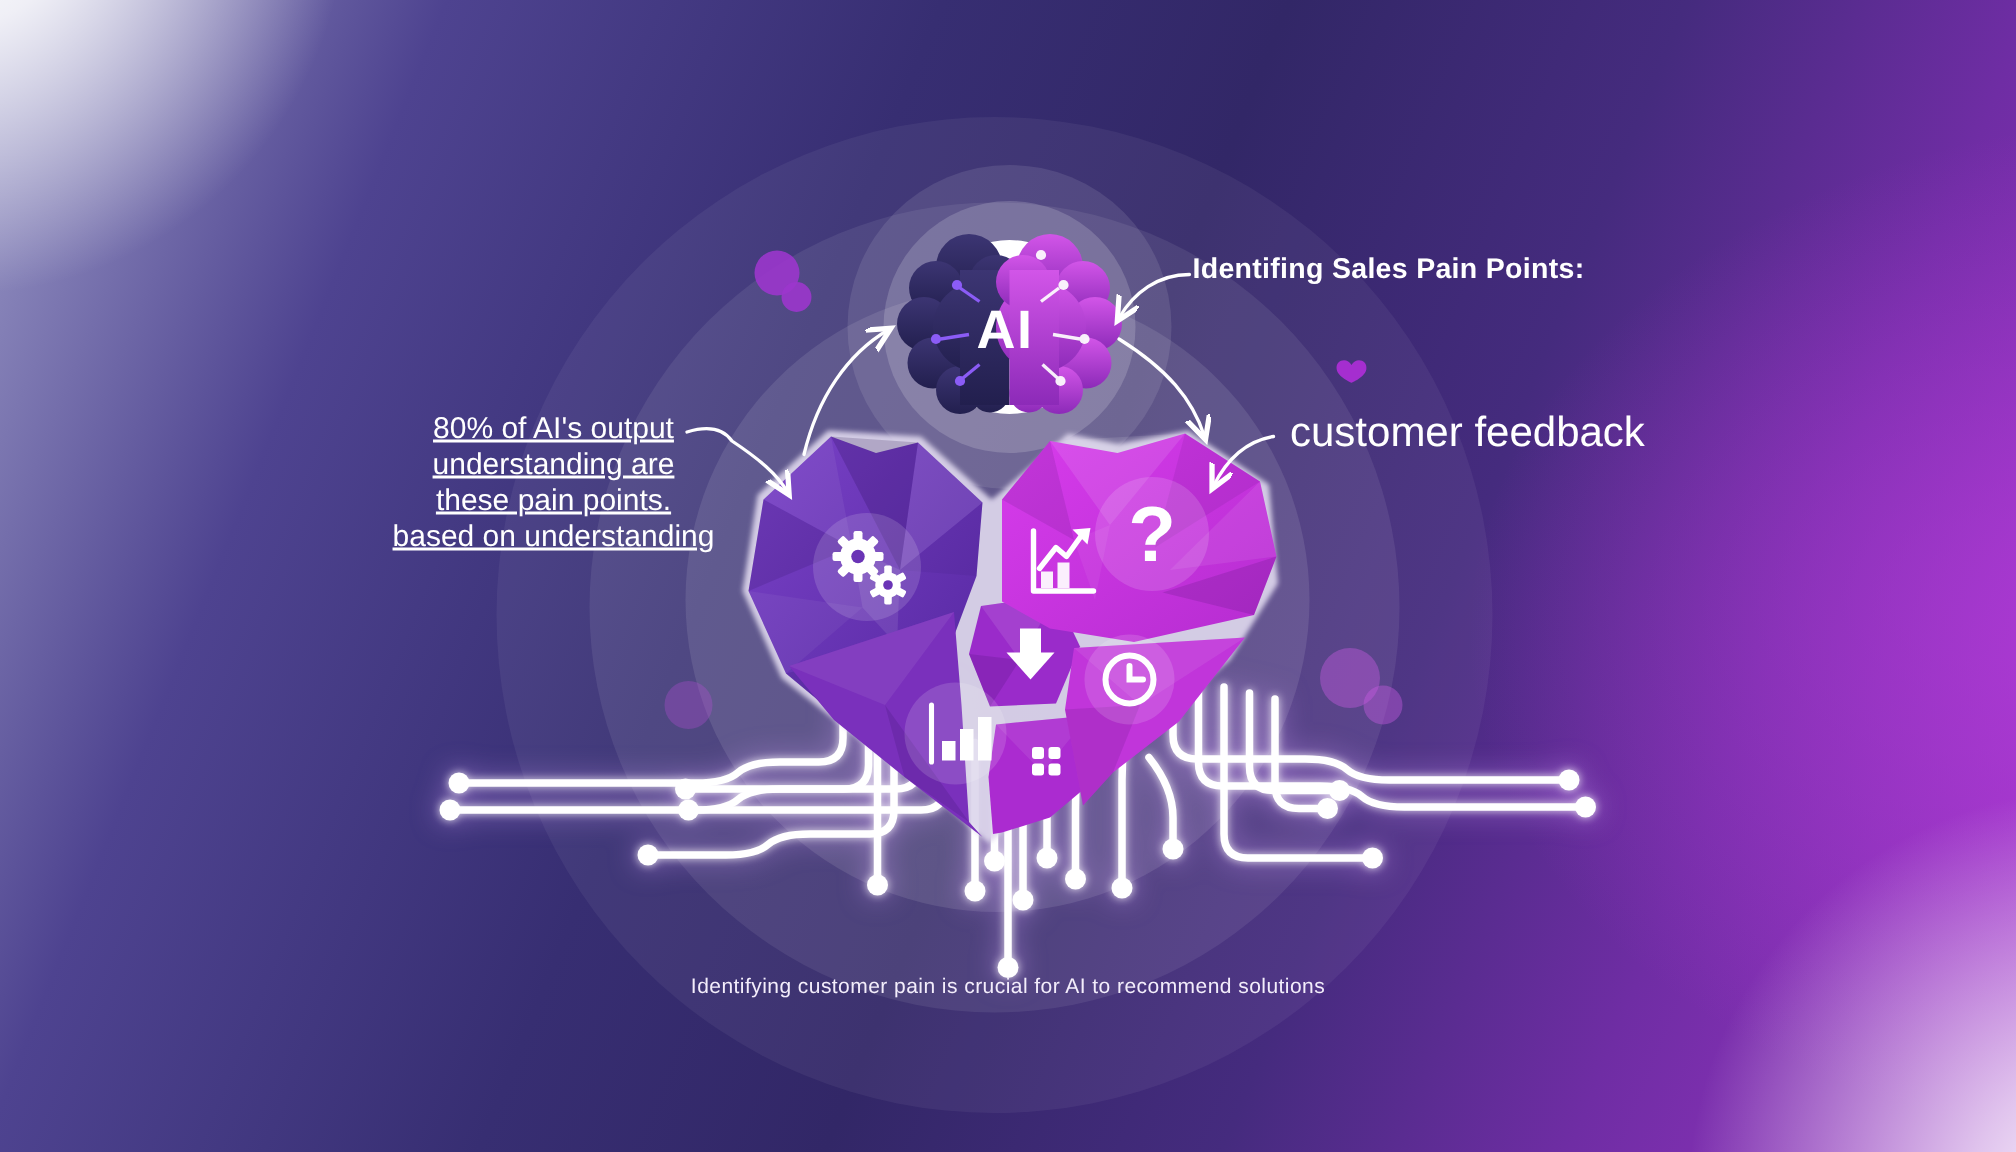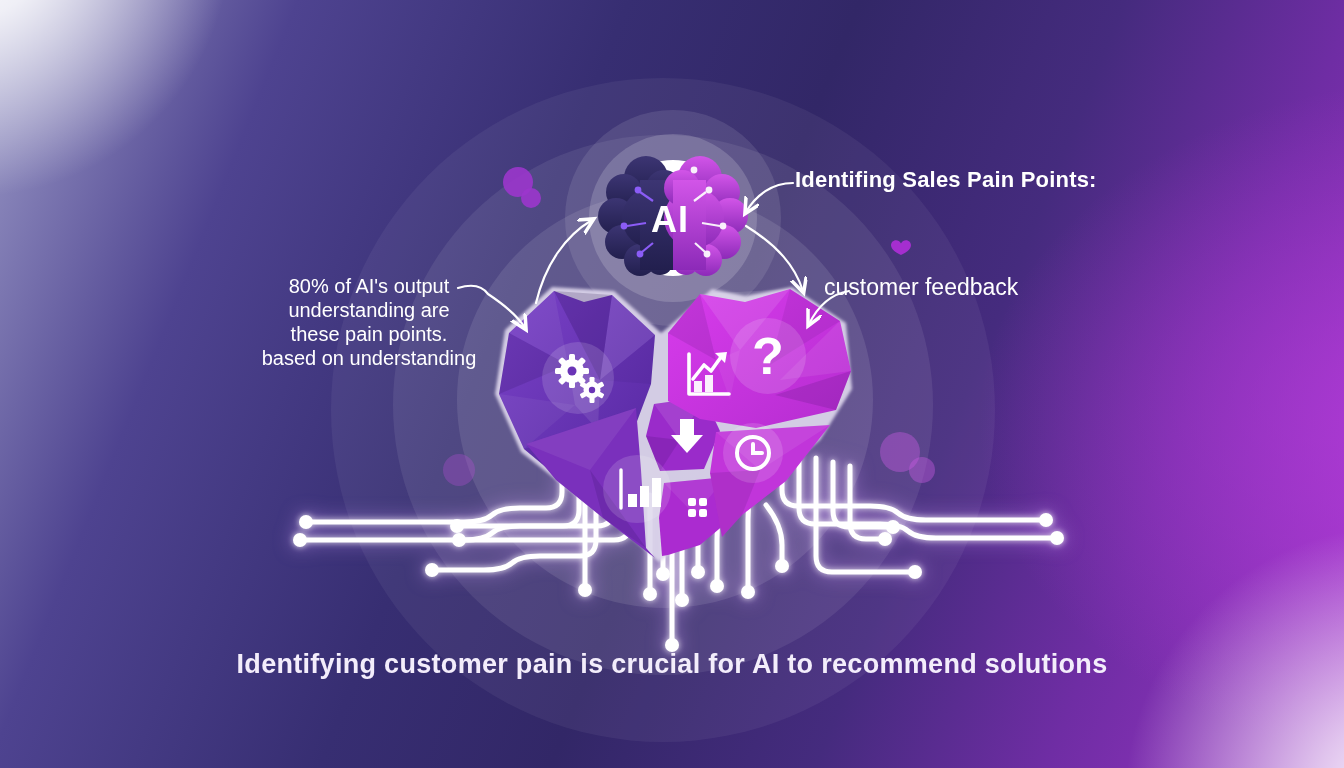--- a/index.html
+++ b/index.html
@@ -7,25 +7,25 @@
     position:relative;width:1344px;height:768px;overflow:hidden;
     font-family:"Liberation Sans",sans-serif;color:var(--text-white,#fff);
     background:
       radial-gradient(circle 430px at -2% -8%, rgba(255,255,255,1) 0%, rgba(255,255,255,.85) 18%, rgba(255,255,255,0) 60%),
       radial-gradient(circle 470px at 104% 104%, rgba(255,255,255,.98) 0%, rgba(255,255,255,.7) 18%, rgba(255,255,255,0) 58%),
       radial-gradient(ellipse 760px 540px at 109% 55%, rgba(186,60,222,.85) 0%, rgba(186,60,222,0) 64%),
       linear-gradient(112deg,#9a99c6 0%,#4e4390 18%,#372e72 38%,#322767 52%,#452b7e 68%,#6f2da4 82%,#8d32bb 94%,#9b3ac6 100%);
   }
   .scene{position:absolute;inset:0;}
   .label{position:absolute;color:var(--text-white,#fff);}
-  .title{left:795px;top:166px;width:330px;line-height:27px;font-size:22px;letter-spacing:.2px;}
+  .title{left:795px;top:166px;width:330px;line-height:27px;font-size:19px;letter-spacing:.2px;}
   .title .b{font-weight:bold;}
-  .left-note{left:243px;top:274px;width:252px;text-align:center;font-size:20px;line-height:24px;}
-  .right-note{left:824px;top:275px;width:260px;font-size:23px;line-height:25px;}
-  .caption{left:0;top:649px;width:1344px;text-align:center;font-size:27px;letter-spacing:.3px;color:#f3edfb;font-weight:bold;}
+  .left-note{left:243px;top:274px;width:252px;text-align:center;font-size:20px;line-height:24px;text-decoration:underline;}
+  .right-note{left:860px;top:275px;width:260px;font-size:28px;line-height:25px;}
+  .caption{left:0;top:649px;width:1344px;text-align:center;font-size:14px;letter-spacing:.3px;color:#f3edfb;}
   .traces{filter:drop-shadow(0 0 3px rgba(255,255,255,.8)) drop-shadow(0 0 9px rgba(214,160,255,.55));}
   .trace{fill:none;stroke:var(--line-white,#fff);stroke-width:5;stroke-linecap:round;stroke-linejoin:round;}
   .tdot{fill:var(--line-white,#fff);}
   .arrow{fill:none;stroke:var(--line-white,#fff);stroke-width:2.2;stroke-linecap:round;}
   .ai-text{font-family:"Liberation Sans",sans-serif;font-weight:bold;font-size:36px;fill:#fff;letter-spacing:1px;}
   .q-text{font-family:"Liberation Sans",sans-serif;font-weight:bold;font-size:52px;fill:#fff;}
   .icon-wash{fill:rgba(255,255,255,.14);}
 </style>
 </head>
 <body>

